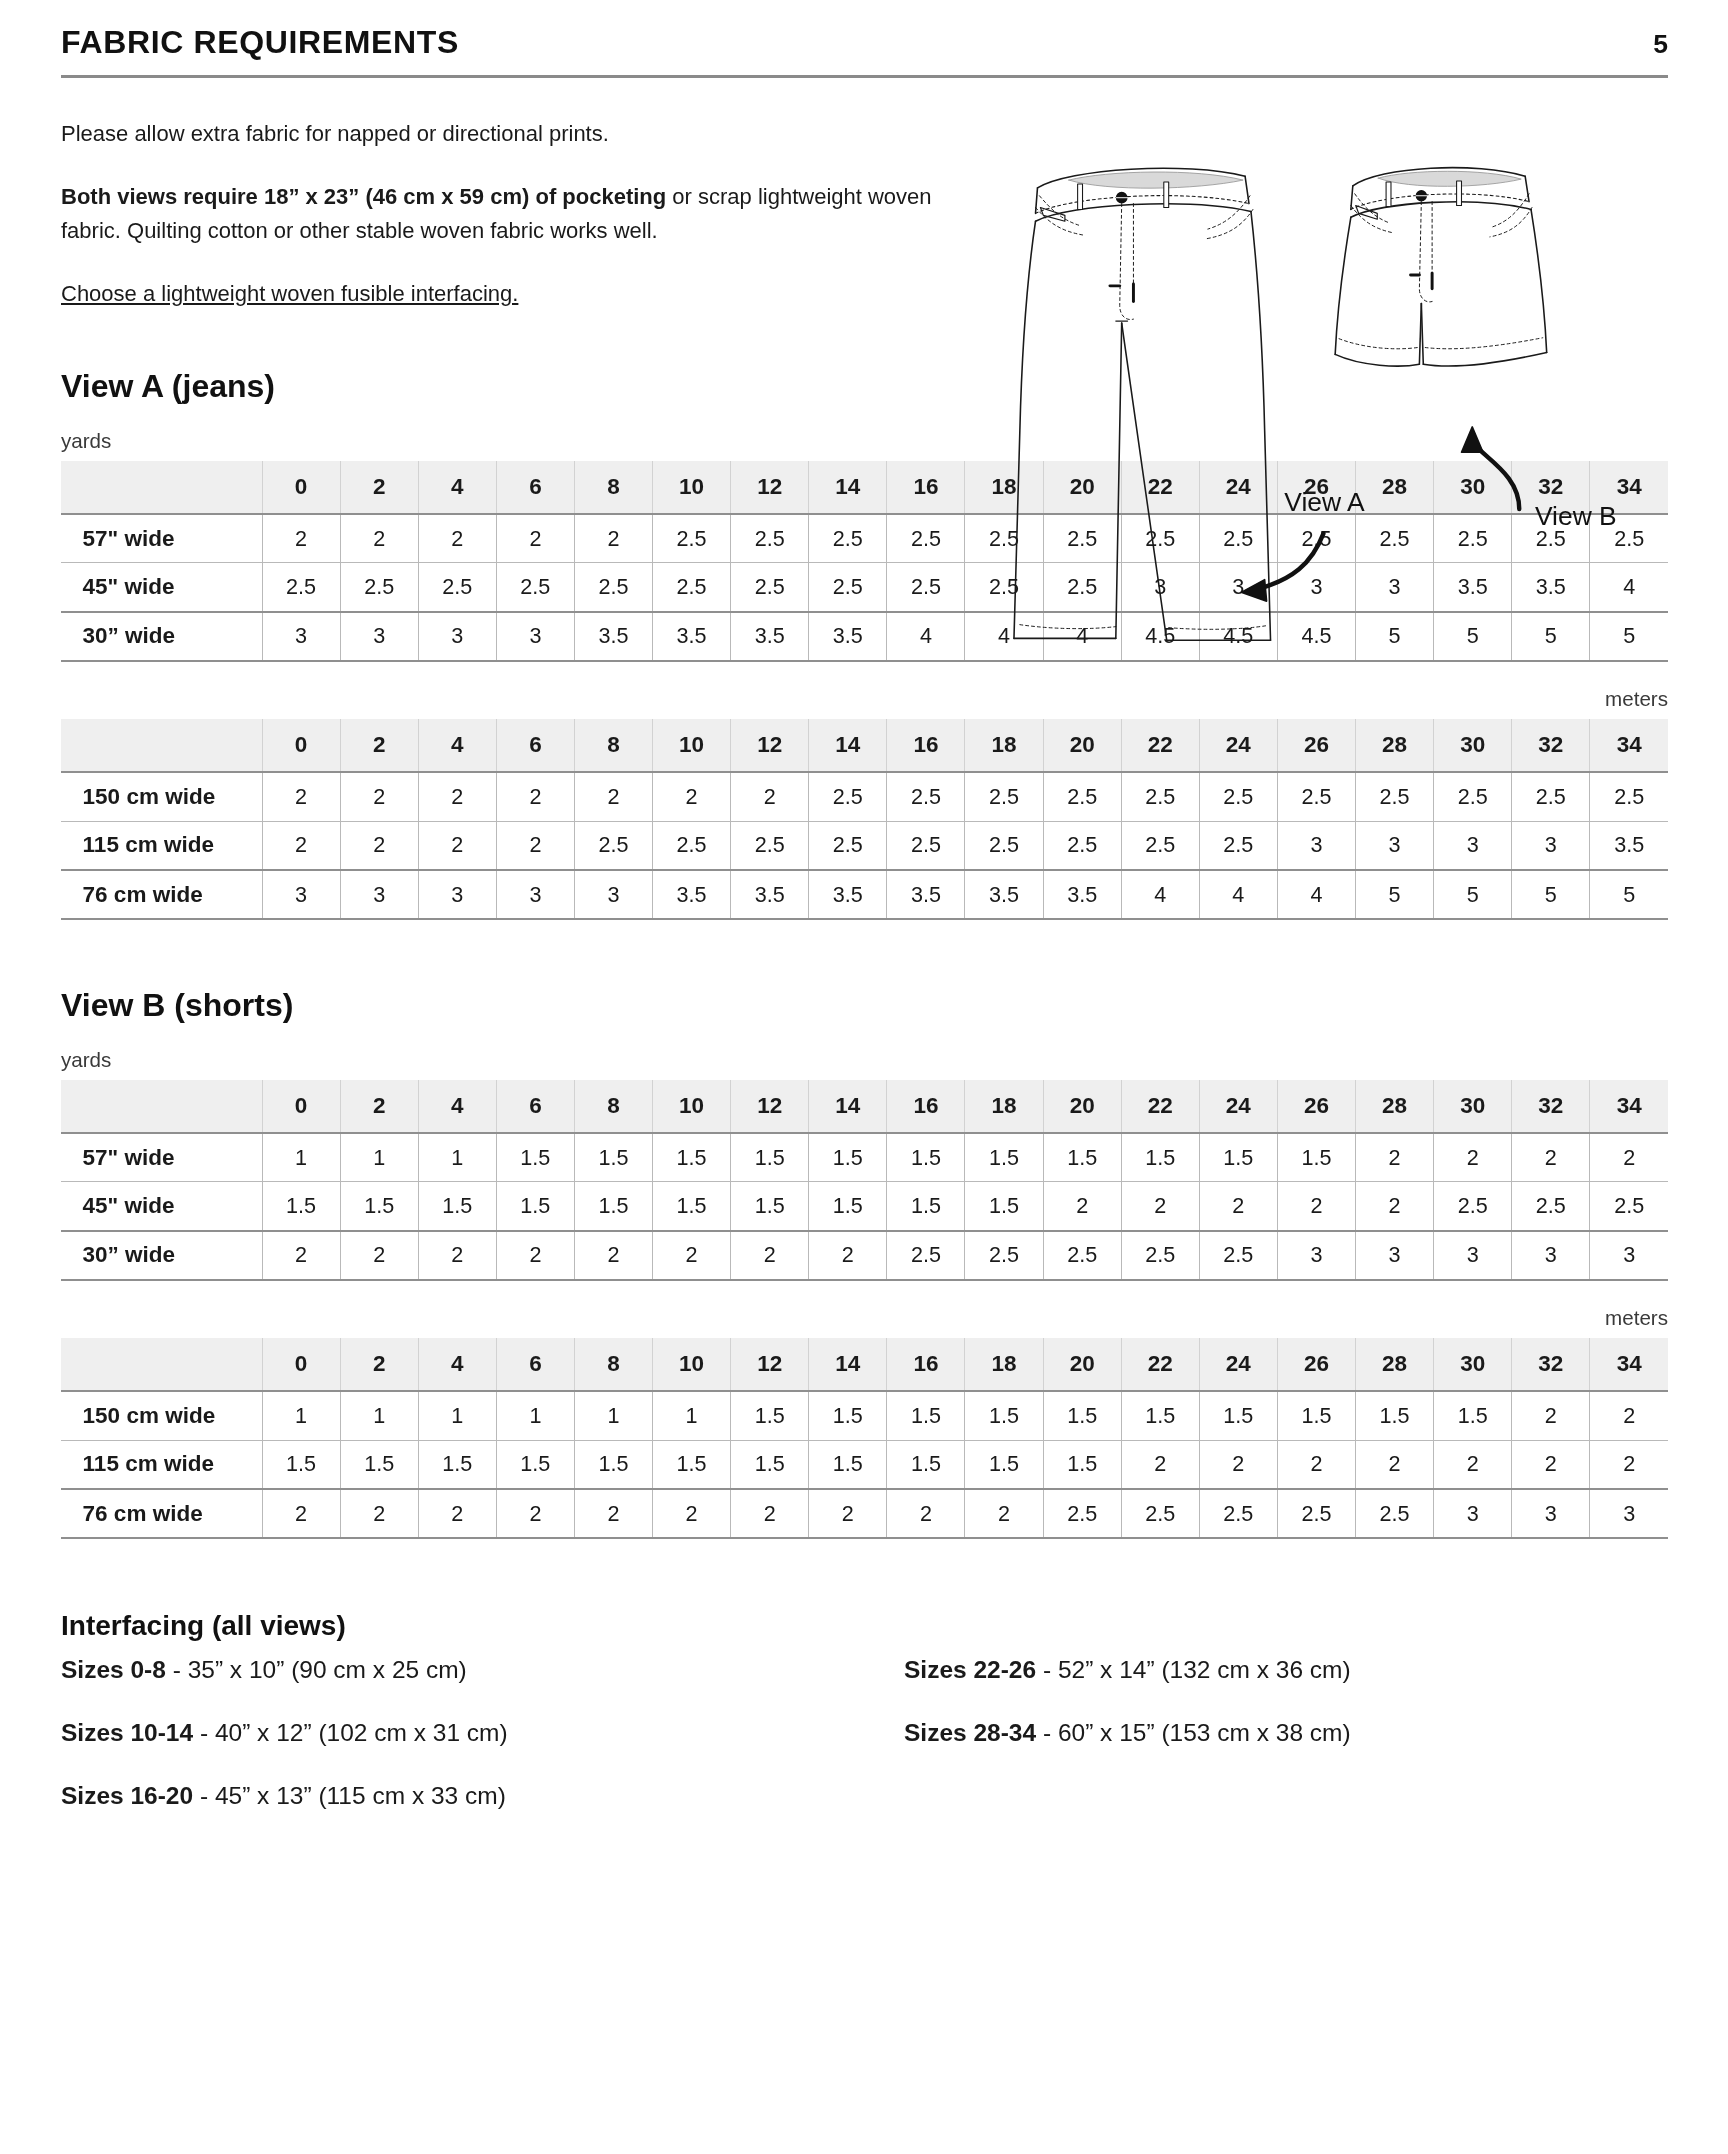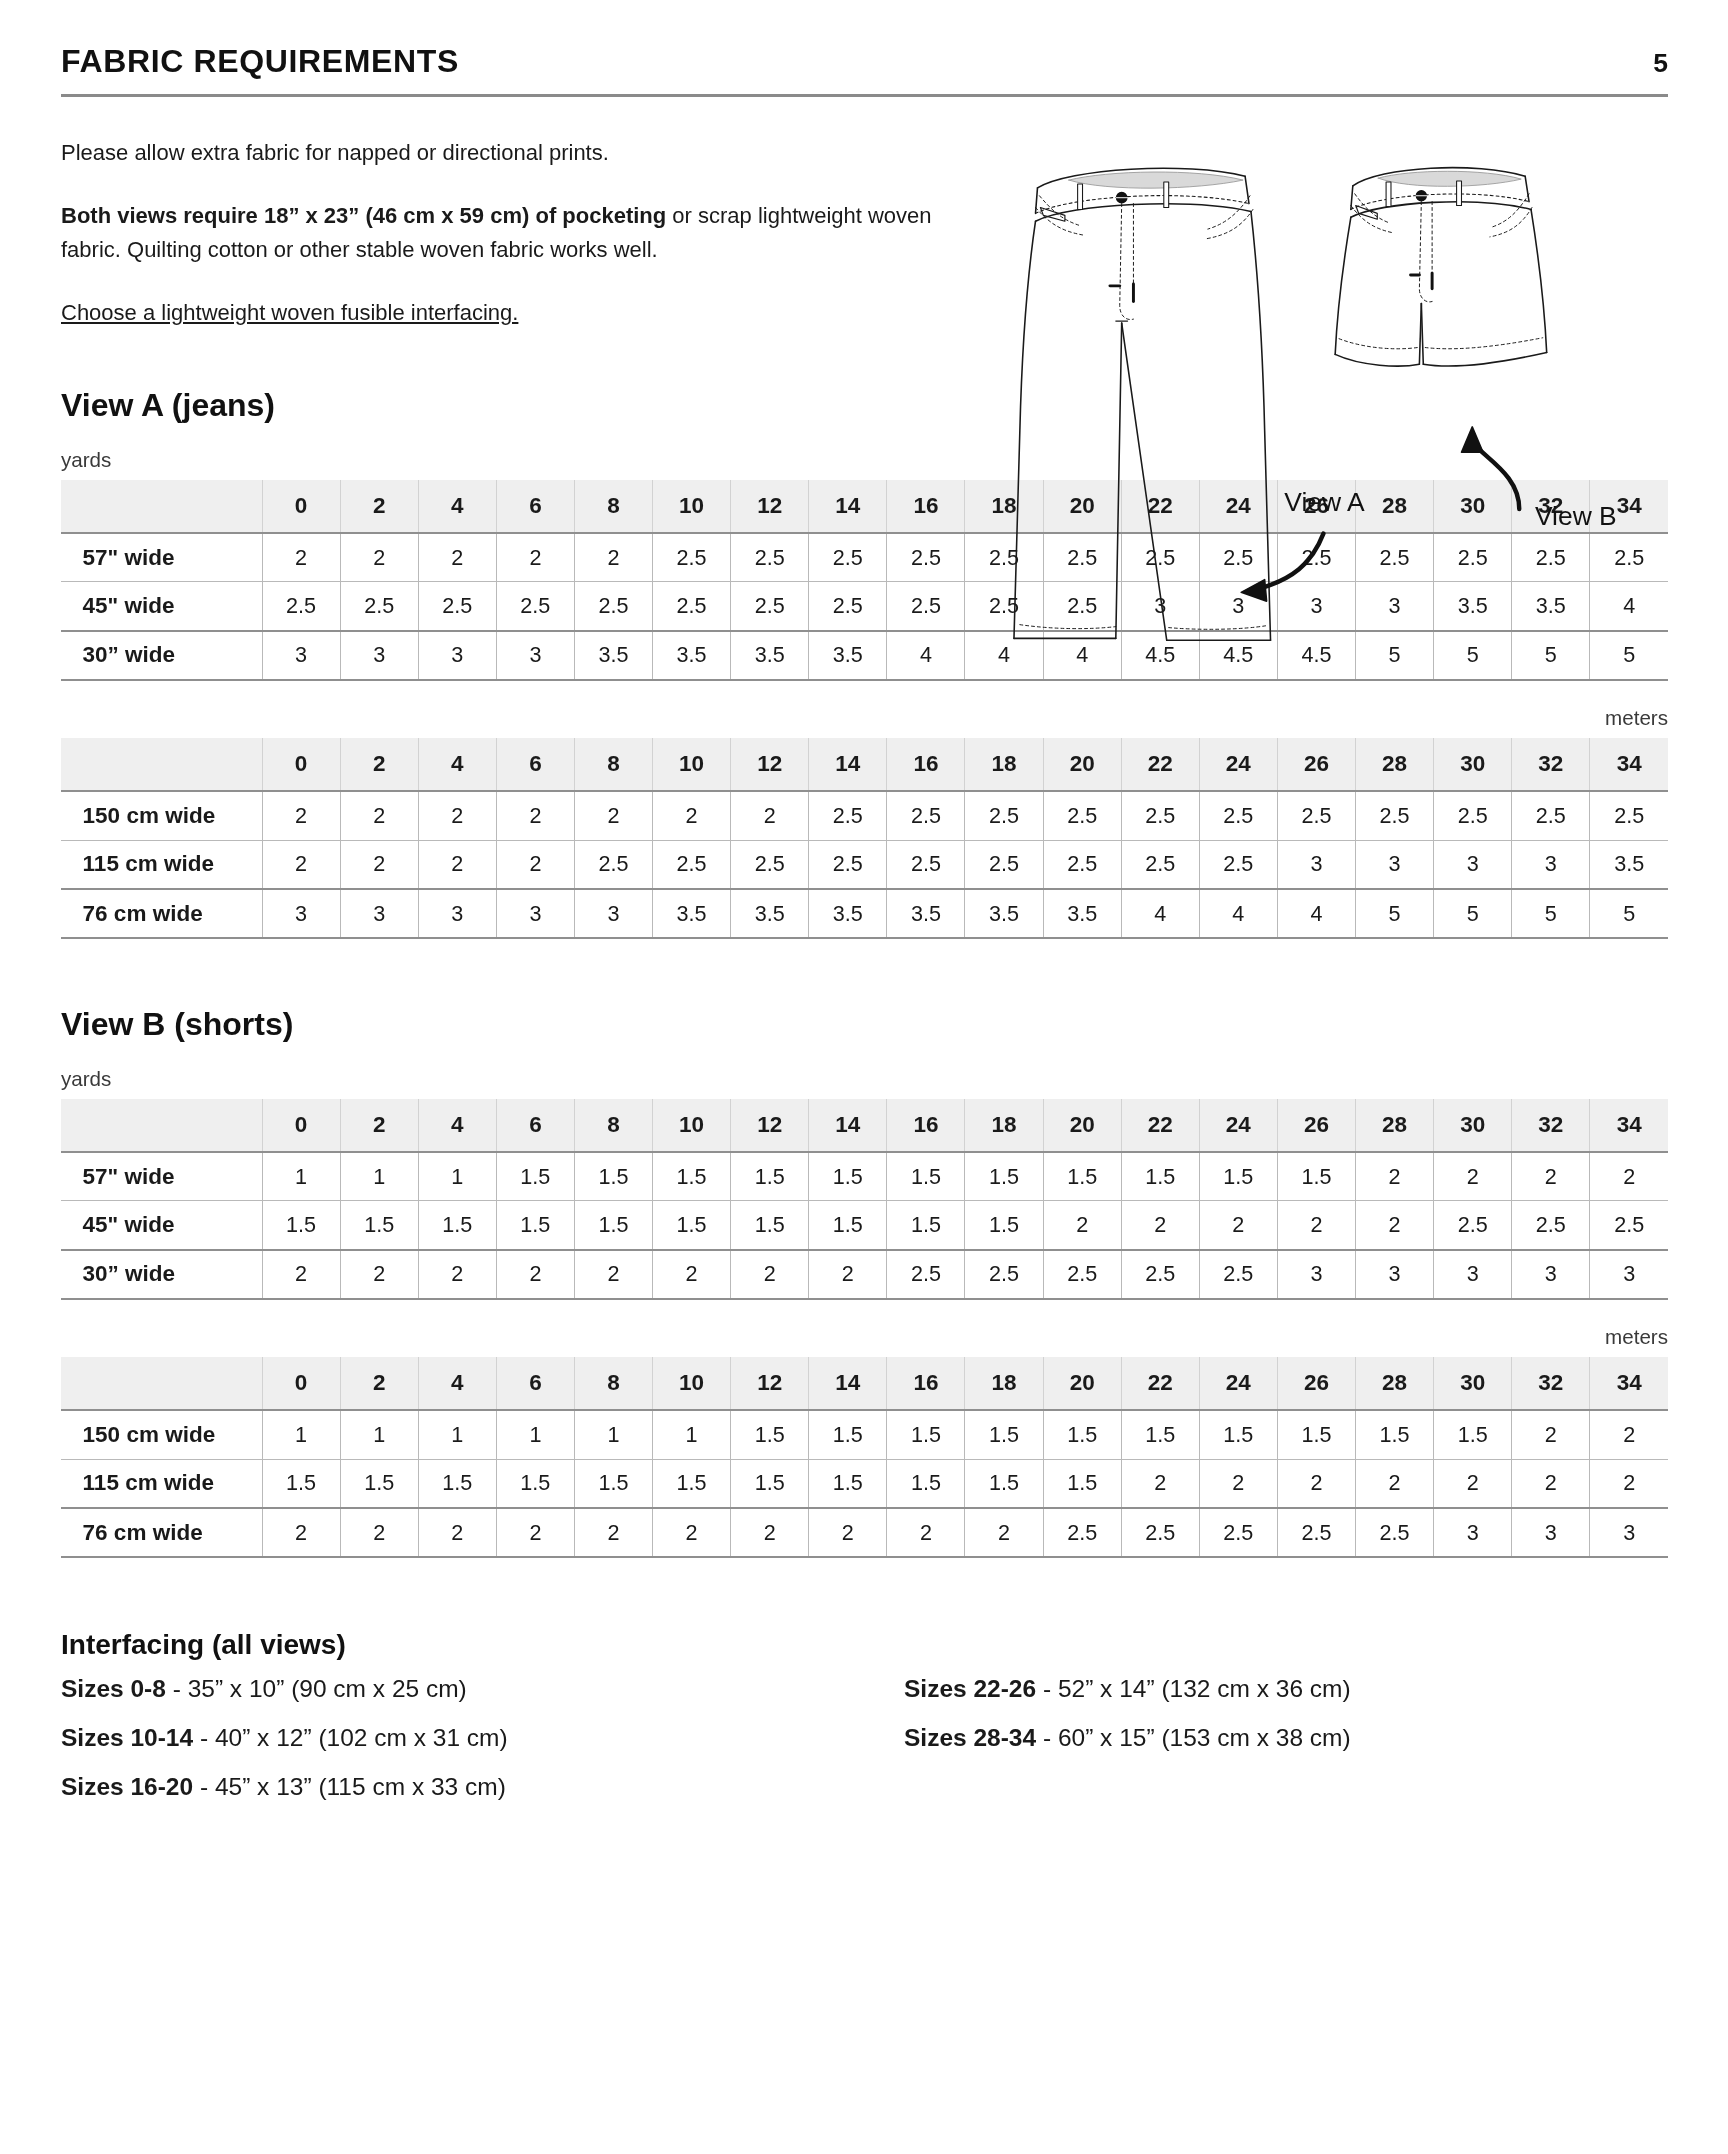--- a/index.html
+++ b/index.html
@@ -11,21 +11,21 @@
   body {
     font-family: "Liberation Sans", sans-serif;
     color: #1a1a1a;
     position: relative;
     overflow: hidden;
   }
   .page {
     position: relative;
     width: 1729px;
     height: 1854px;
-    padding: 43px 61px 0 61px;
+    padding: 24px 61px 0 61px;
   }
 
   
   .header-row {
     display: flex;
     align-items: baseline;
     justify-content: space-between;
   }
   .page-title {
     font-size: 32px;
@@ -137,21 +137,21 @@
   .interfacing { margin-top: 71px; }
   .interfacing h2 {
     font-size: 28px;
     font-weight: 700;
     color: #111;
     margin-bottom: 14px;
   }
   .if-grid {
     display: grid;
     grid-template-columns: 843px 1fr;
-    row-gap: 21px;
+    row-gap: 35px;
   }
   .if-item {
     font-size: 24.5px;
     color: #1a1a1a;
   }
   .if-item .sz { font-weight: 700; }
 </style>
 </head>
 <body>
 

